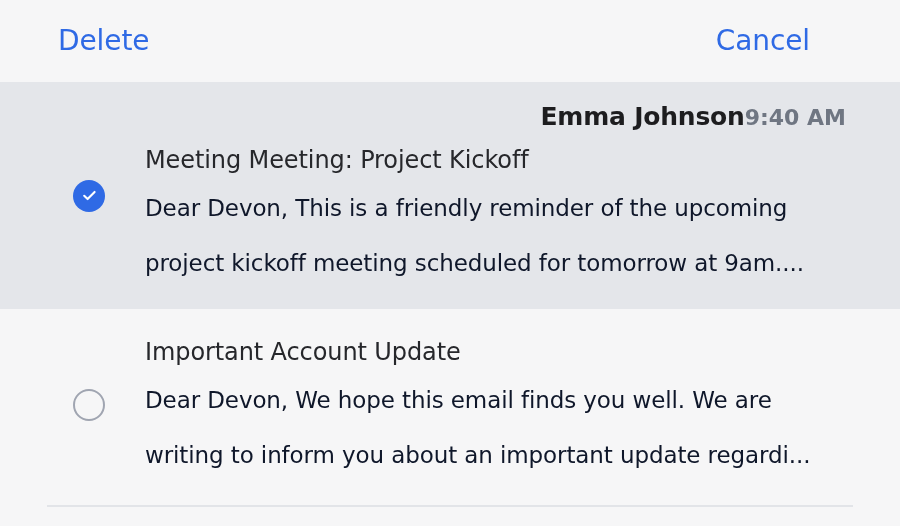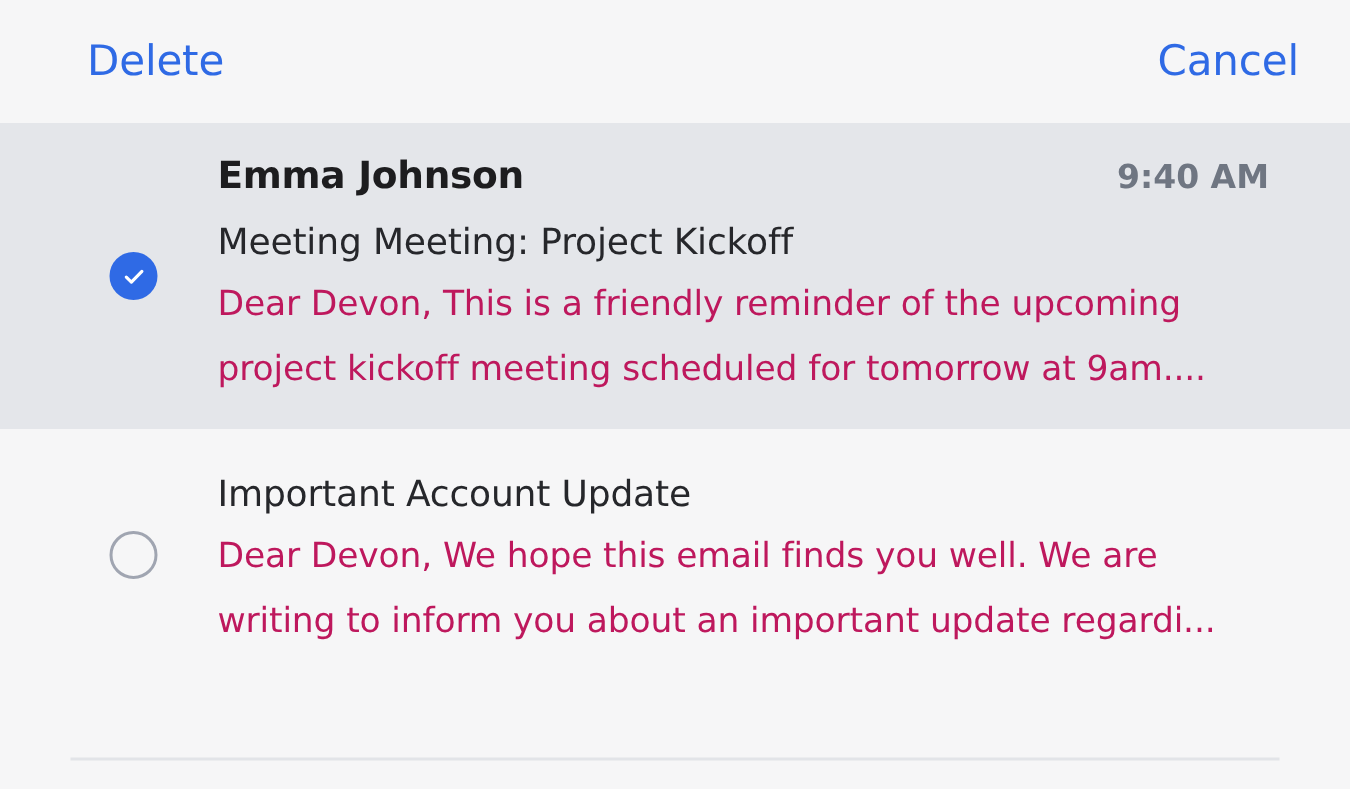--- a/index.html
+++ b/index.html
@@ -25,21 +25,21 @@
   
   .toolbar {
     position: absolute;
     left: 0;
     top: 0;
     width: 900px;
     height: 82px;
     display: flex;
     align-items: center;
     justify-content: space-between;
-    padding: 0 34px 0 58px;
+    padding: 0 90px 0 58px;
     box-sizing: border-box;
   }
   .toolbar-btn {
     font-size: 28px;
     line-height: 32px;
     font-weight: 400;
     color: #2f6ae5;
     background: none;
     border: 0;
     padding: 0;
@@ -105,22 +105,22 @@
   }
 
   .content {
     flex: 1 1 auto;
     min-width: 0;
   }
 
   .top-line {
     display: flex;
     align-items: baseline;
-    justify-content: space-between;
-    gap: 20px;
+    justify-content: flex-end;
+    gap: 0;
   }
   .sender {
     font-size: 25px;
     line-height: 34px;
     font-weight: 700;
     color: #1d1d1f;
     letter-spacing: -0.2px;
     white-space: nowrap;
     overflow: hidden;
     text-overflow: ellipsis;
@@ -139,23 +139,23 @@
     font-weight: 400;
     color: #26272b;
     letter-spacing: -0.1px;
     margin-top: 6px;
     white-space: nowrap;
     overflow: hidden;
     text-overflow: ellipsis;
   }
   .preview {
     font-size: 23px;
-    line-height: 43px;
+    line-height: 55px;
     font-weight: 400;
-    color: #be185d;
+    color: #0f172a;
     letter-spacing: -0.1px;
     margin-top: 2px;
     padding-right: 22px;
   }
 
   .divider {
     position: absolute;
     left: 47px;
     width: 806px;
     height: 2px;

